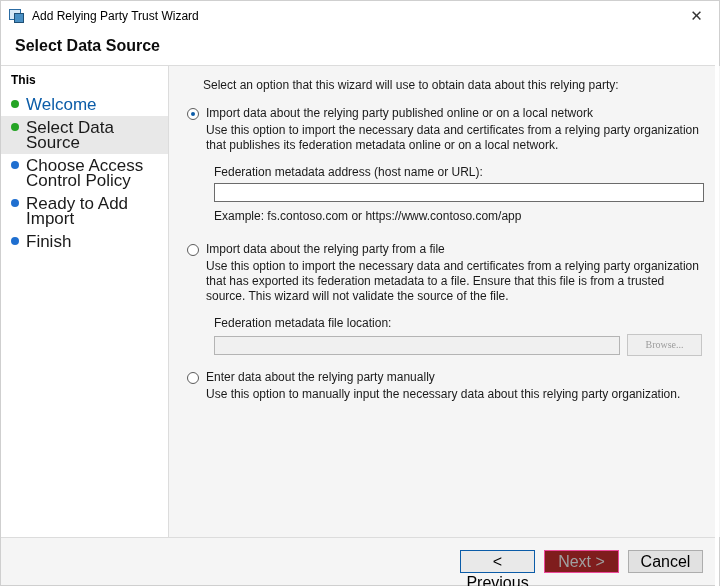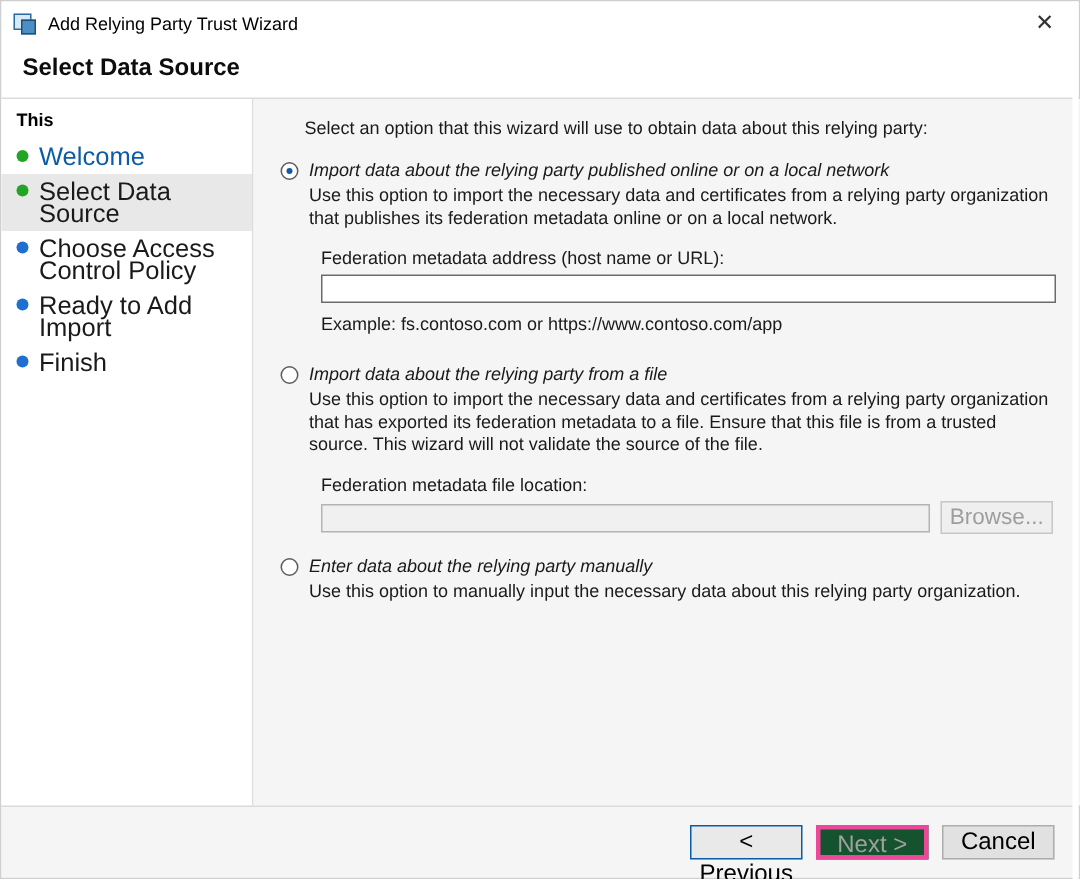--- a/index.html
+++ b/index.html
@@ -151,21 +151,20 @@
     color: #1a1a1a;
   }
   .intro {
     margin: 0 0 13px 16px;
     line-height: 15px;
   }
   .option-row {
     display: flex;
     align-items: flex-end;
     margin-bottom: 3px;
-    font-style: italic;
   }
   .radio {
     width: 12px;
     height: 12px;
     border-radius: 50%;
     border: 1px solid #5c5c5c;
     background: #ffffff;
     box-sizing: border-box;
     margin-top: 1px;
     margin-right: 7px;
@@ -226,22 +225,22 @@
     color: #8a8a8a;
   }
   .browse-btn {
     margin-left: 7px;
     width: 75px;
     height: 22px;
     box-sizing: border-box;
     border: 1px solid #c6c6c6;
     background: #efefef;
     color: #9d9d9d;
-    font-family: Liberation Sans, sans-serif;
-    font-size: 15px;
+    font-family: Liberation Serif, serif;
+    font-size: 10px;
     line-height: 20px;
     text-align: center;
   }
   .spacer-24 { height: 19px; }
   .spacer-18 { height: 14px; }
   
   .footer {
     flex: 0 0 auto;
     height: 48px;
     background: #f5f5f5;
@@ -264,22 +263,22 @@
     color: #000000;
     text-align: center;
     line-height: 21px;
   }
   .btn.default {
     border: 1px solid #0b5ca8;
     background: #e9e9e9;
   }
   .btn.disabled {
     color: #a0a0a0;
-    background: #14532d;
-    border: 3px solid #ec4899;
+    background: #7f1d1d;
+    border: 1px solid #ec4899;
   }
   .edge-strip {
     position: absolute;
     right: 0;
     top: 0;
     width: 4px;
     height: 586px;
     background: #ffffff;
   }
 </style>

